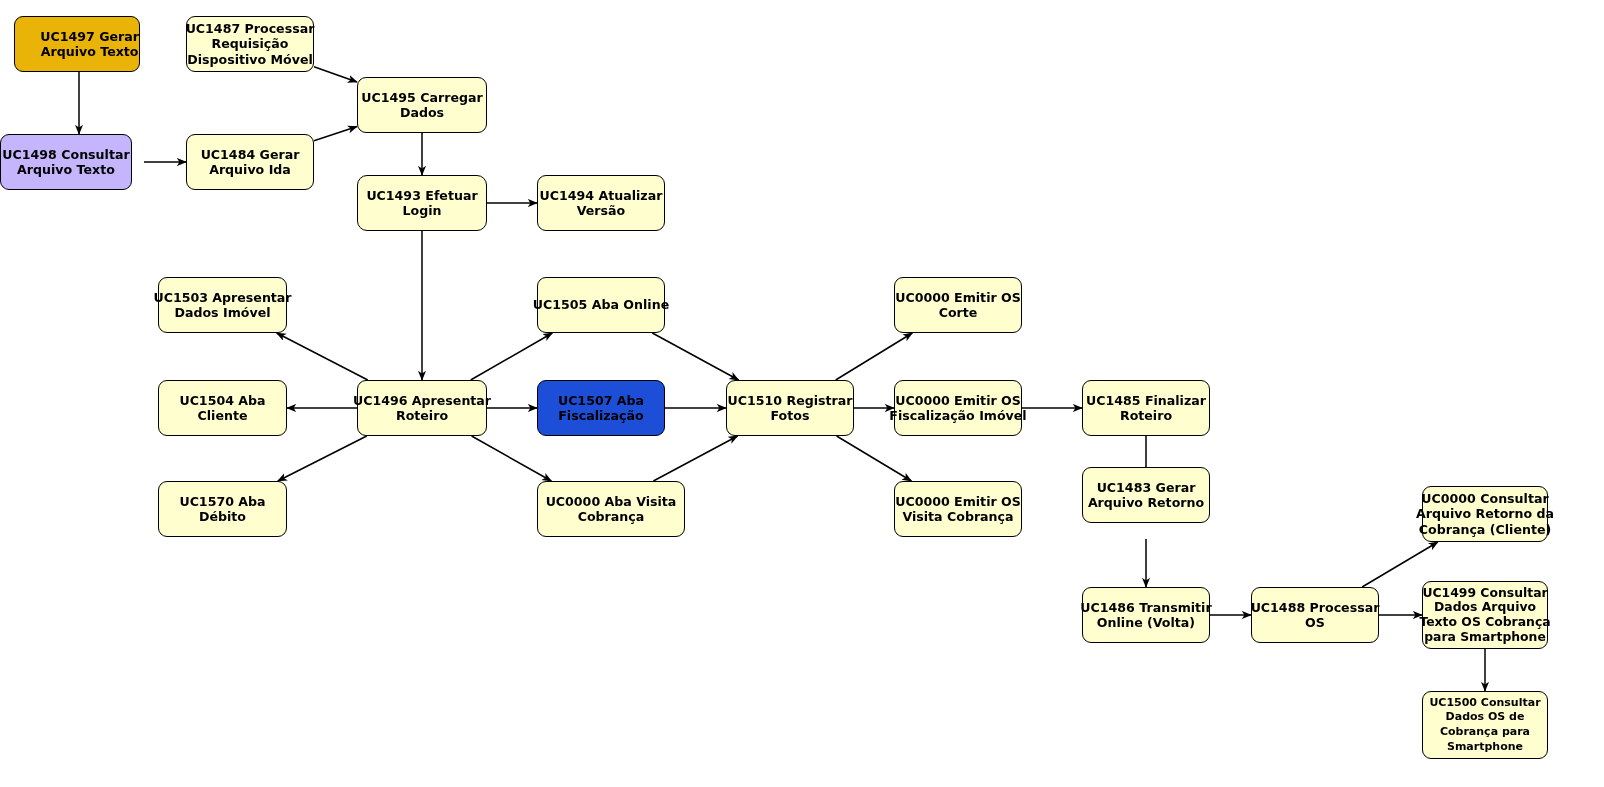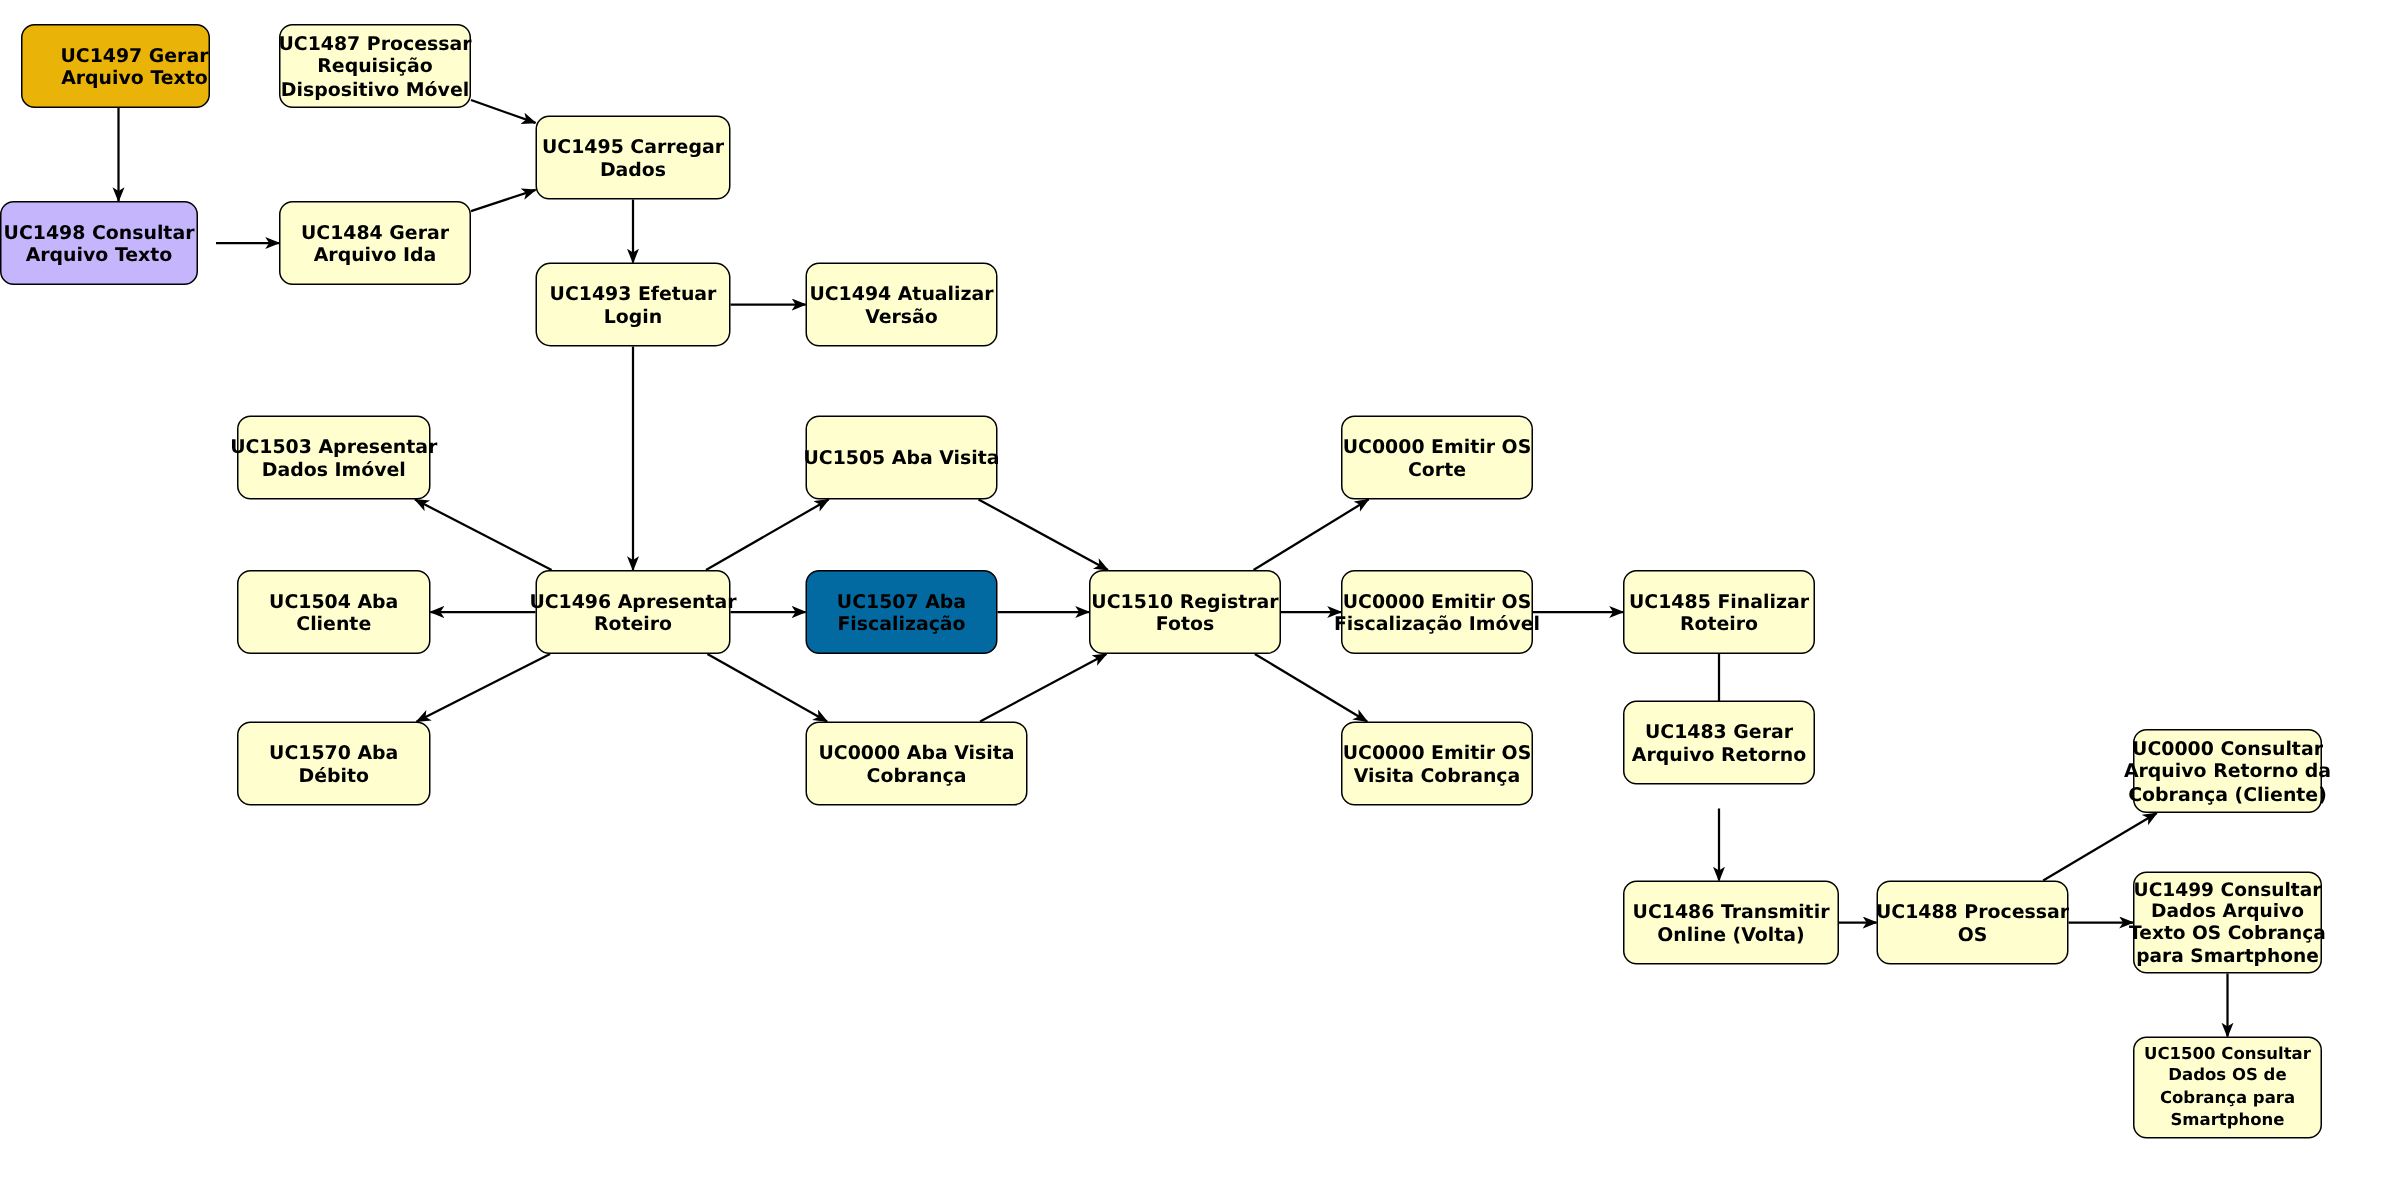--- a/index.html
+++ b/index.html
@@ -101,32 +101,32 @@
     <div class="node" style="left: 357px; top: 175px; width: 130px; height: 56px; background: rgb(254, 254, 206); border-color: rgb(0, 0, 0); border-radius: 10px;">
       <div class="node-label">UC1493 Efetuar<br>Login</div>
     </div>
     <div class="node" style="left: 537px; top: 175px; width: 128px; height: 56px; background: rgb(254, 254, 206); border-color: rgb(0, 0, 0);">
       <div class="node-label">UC1494 Atualizar<br>Versão</div>
     </div>
     <div class="node" style="left: 158px; top: 277px; width: 129px; height: 56px; background: rgb(254, 254, 206); border-color: rgb(0, 0, 0);">
       <div class="node-label">UC1503 Apresentar<br>Dados Imóvel</div>
     </div>
     <div class="node" style="left: 537px; top: 277px; width: 128px; height: 56px; background: rgb(254, 254, 206); border-color: rgb(0, 0, 0);">
-      <div class="node-label">UC1505 Aba Visita</div>
+      <div class="node-label">UC1505 Aba Online</div>
     </div>
     <div class="node" style="left: 894px; top: 277px; width: 128px; height: 56px; background: rgb(254, 254, 206); border-color: rgb(0, 0, 0);">
       <div class="node-label">UC0000 Emitir OS<br>Corte</div>
     </div>
     <div class="node" style="left: 158px; top: 380px; width: 129px; height: 56px; background: rgb(254, 254, 206); border-color: rgb(0, 0, 0);">
       <div class="node-label">UC1504 Aba<br>Cliente</div>
     </div>
     <div class="node" style="left: 357px; top: 380px; width: 130px; height: 56px; background: rgb(254, 254, 206); border-color: rgb(0, 0, 0);">
       <div class="node-label">UC1496 Apresentar<br>Roteiro</div>
     </div>
-    <div class="node" style="left: 537px; top: 380px; width: 128px; height: 56px; background: #0369a1; border-color: rgb(0, 0, 0);">
+    <div class="node" style="left: 537px; top: 380px; width: 128px; height: 56px; background: #1d4ed8; border-color: rgb(0, 0, 0);">
       <div class="node-label">UC1507 Aba<br>Fiscalização</div>
     </div>
     <div class="node" style="left: 726px; top: 380px; width: 128px; height: 56px; background: rgb(254, 254, 206); border-color: rgb(0, 0, 0);">
       <div class="node-label">UC1510 Registrar<br>Fotos</div>
     </div>
     <div class="node" style="left: 894px; top: 380px; width: 128px; height: 56px; background: rgb(254, 254, 206); border-color: rgb(0, 0, 0);">
       <div class="node-label">UC0000 Emitir OS<br>Fiscalização Imóvel</div>
     </div>
     <div class="node" style="left: 1082px; top: 380px; width: 128px; height: 56px; background: rgb(254, 254, 206); border-color: rgb(0, 0, 0);">
       <div class="node-label">UC1485 Finalizar<br>Roteiro</div>
@@ -139,21 +139,21 @@
     </div>
     <div class="node" style="left: 894px; top: 481px; width: 128px; height: 56px; background: rgb(254, 254, 206); border-color: rgb(0, 0, 0);">
       <div class="node-label">UC0000 Emitir OS<br>Visita Cobrança</div>
     </div>
     <div class="node" style="left: 1082px; top: 467px; width: 128px; height: 56px; background: rgb(254, 254, 206); border-color: rgb(0, 0, 0);">
       <div class="node-label">UC1483 Gerar<br>Arquivo Retorno</div>
     </div>
     <div class="node" style="left: 1422px; top: 486px; width: 126px; height: 56px; background: rgb(254, 254, 206); border-color: rgb(0, 0, 0);">
       <div class="node-label">UC0000 Consultar<br>Arquivo Retorno da<br>Cobrança (Cliente)</div>
     </div>
-    <div class="node" style="left: 1082px; top: 587px; width: 144px; height: 56px; background: rgb(254, 254, 206); border-color: rgb(0, 0, 0);">
+    <div class="node" style="left: 1082px; top: 587px; width: 128px; height: 56px; background: rgb(254, 254, 206); border-color: rgb(0, 0, 0);">
       <div class="node-label">UC1486 Transmitir<br>Online (Volta)</div>
     </div>
     <div class="node" style="left: 1251px; top: 587px; width: 128px; height: 56px; background: rgb(254, 254, 206); border-color: rgb(0, 0, 0);">
       <div class="node-label">UC1488 Processar<br>OS</div>
     </div>
     <div class="node" style="left: 1422px; top: 581px; width: 126px; height: 68px; background: rgb(254, 254, 206); border-color: rgb(0, 0, 0);">
       <div class="node-label" style="line-height: 14.6px; font-size: 12.4px;">UC1499 Consultar<br>Dados Arquivo<br>Texto OS Cobrança<br>para Smartphone</div>
     </div>
     <div class="node" style="left: 1422px; top: 691px; width: 126px; height: 68px; background: rgb(254, 254, 206); border-color: rgb(0, 0, 0);">
       <div class="node-label" style="line-height: 14.6px; font-size: 11px;">UC1500 Consultar<br>Dados OS de<br>Cobrança para<br>Smartphone</div>

